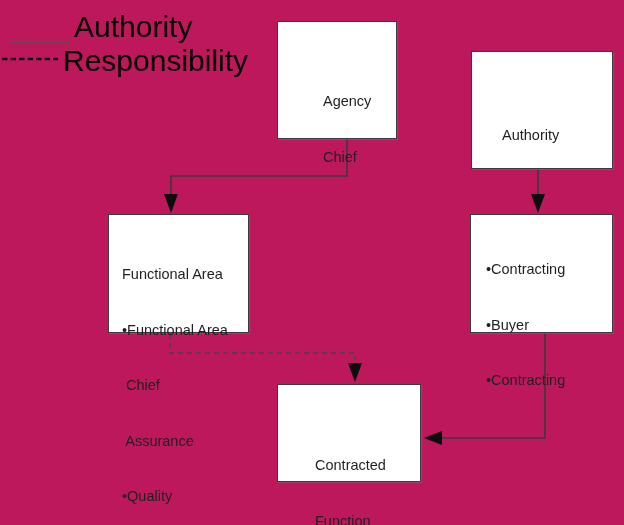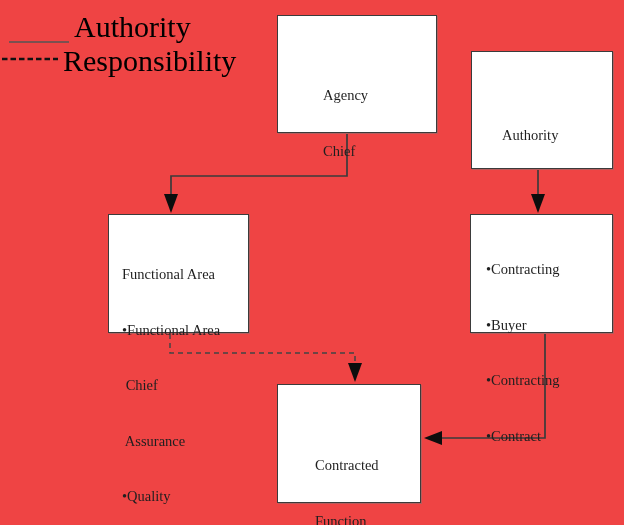--- a/index.html
+++ b/index.html
@@ -4,22 +4,22 @@
 <style>
   html, body {
     margin: 0;
     padding: 0;
     background: #ffffff;
   }
   #stage {
     position: relative;
     width: 624px;
     height: 525px;
-    background: #ef4444;
-    font-family: Liberation Serif, serif;
+    background: #be185d;
+    font-family: Liberation Sans, sans-serif;
     color: #1a1a1a;
     overflow: hidden;
   }
   
   #wires {
     position: absolute;
     left: 0;
     top: 0;
     width: 624px;
     height: 525px;
@@ -34,25 +34,25 @@
     box-shadow: 1px 1px 0 rgba(120,120,120,0.45);
   }
   .box-text {
     font-size: 14.5px;
     line-height: 18.5px;
     white-space: pre;
     color: #1f1f1f;
   }
   .box-text div { white-space: pre; }
 
-  #box-agency-chief        { left: 277px; top: 15px;  width: 160px; height: 118px; padding: 33px 0 5px 45px; }
+  #box-agency-chief        { left: 277px; top: 21px;  width: 120px; height: 118px; padding: 33px 0 5px 45px; }
   #box-contracting-authority{ left: 471px; top: 51px;  width: 142px; height: 118px; padding: 37px 0 0 30px; }
   #box-functional-area     { left: 108px; top: 214px; width: 141px; height: 119px; padding: 13px 0 0 13px; }
   #box-contracting-roles   { left: 470px; top: 214px; width: 143px; height: 119px; padding: 8px 0 16px 15px; }
-  #box-contracted-function { left: 277px; top: 384px; width: 144px; height: 119px; padding: 34px 0 0 37px; }
+  #box-contracted-function { left: 277px; top: 384px; width: 144px; height: 98px; padding: 34px 0 0 37px; }
 
   
   .legend-label {
     position: absolute;
     font-size: 30px;
     line-height: 30px;
     color: #000000;
     white-space: pre;
   }
   #legend-authority-label      { left: 74px; top: 12px; }
@@ -105,21 +105,20 @@
       <div> Assurance</div>
       <div>•Quality</div>
     </div>
   </div>
 
   <div class="box" id="box-contracting-roles">
     <div class="box-text">
       <div>•Contracting</div>
       <div>•Buyer</div>
       <div>•Contracting</div>
-      <div>•Contract</div>
       
     </div>
   </div>
 
   <div class="box" id="box-contracted-function">
     <div class="box-text">
       <div>Contracted</div>
       <div>Function</div>
     </div>
   </div>

